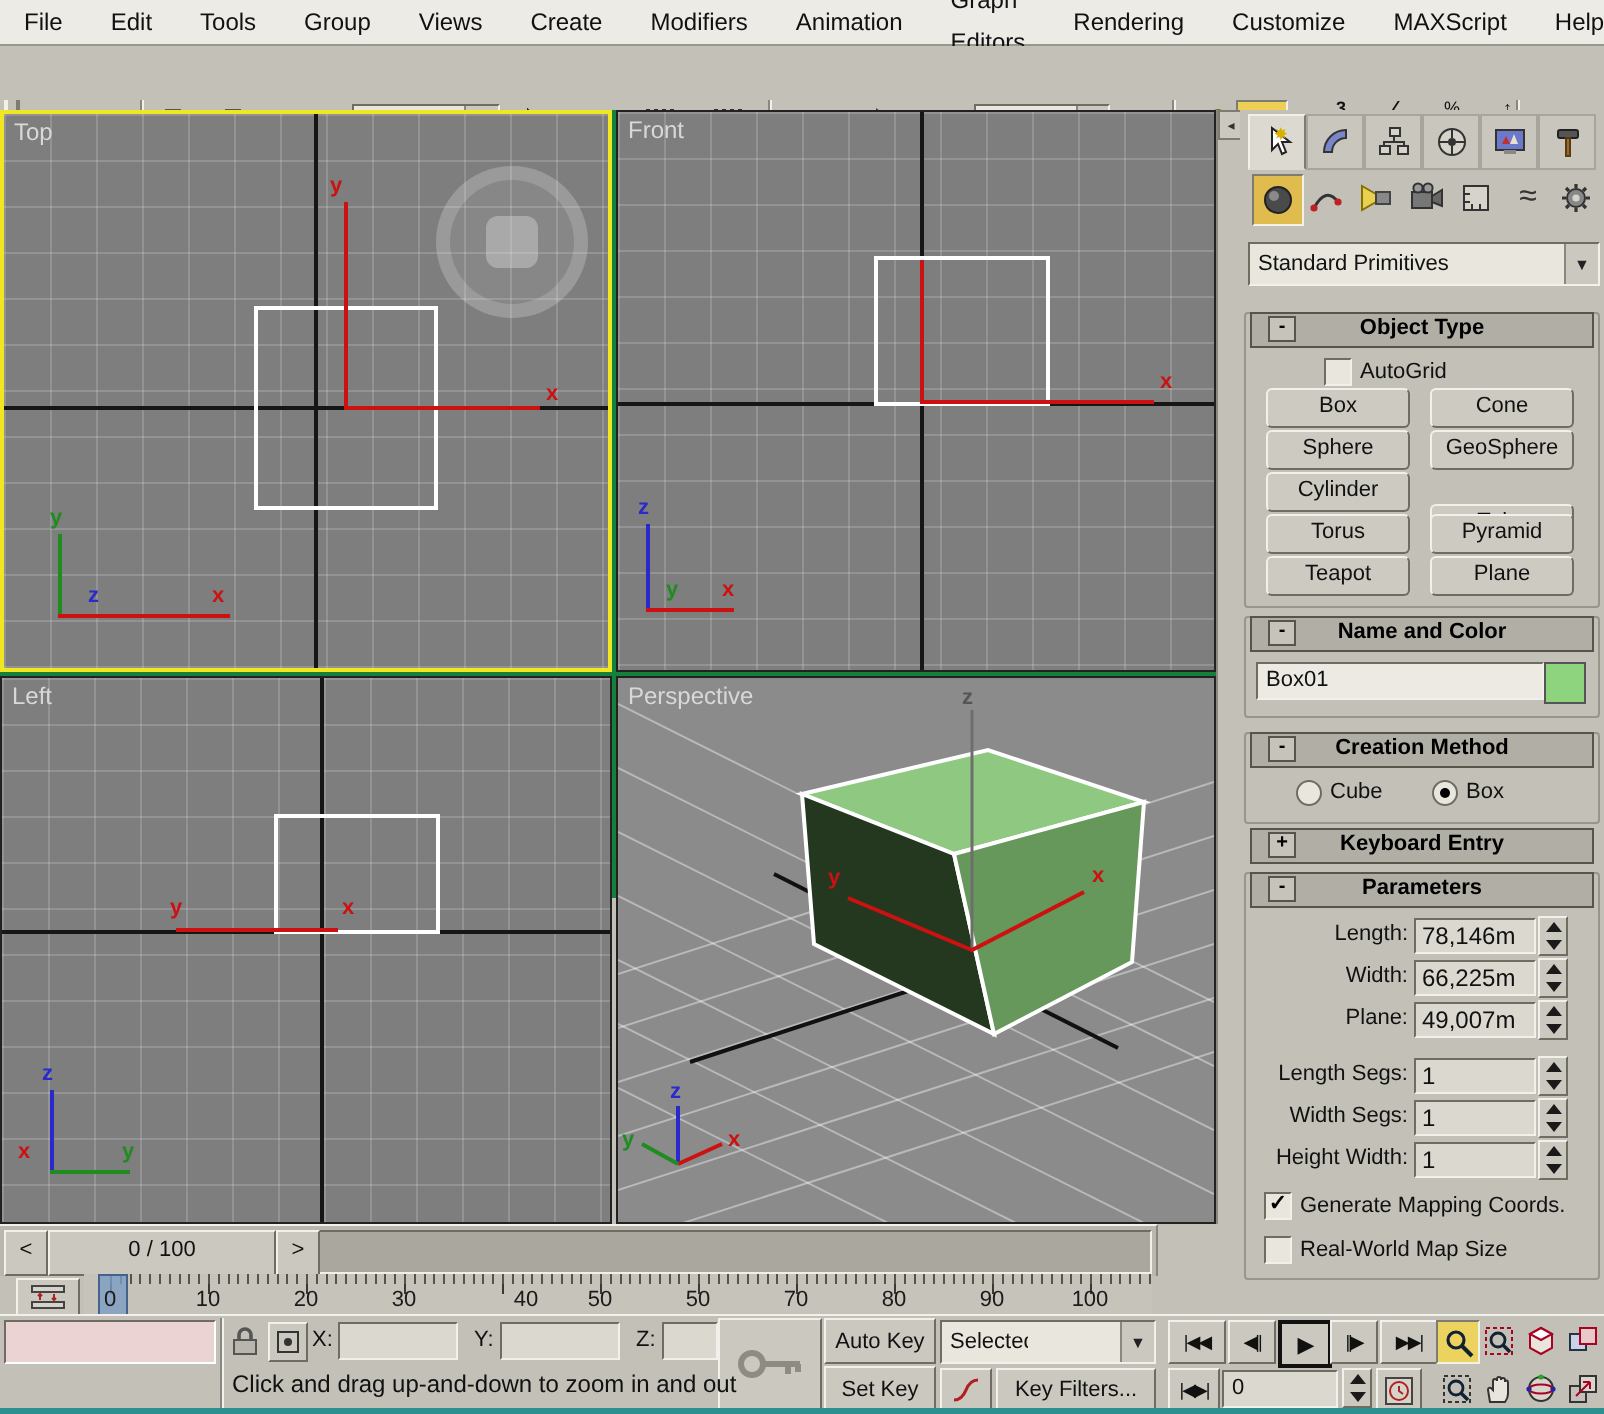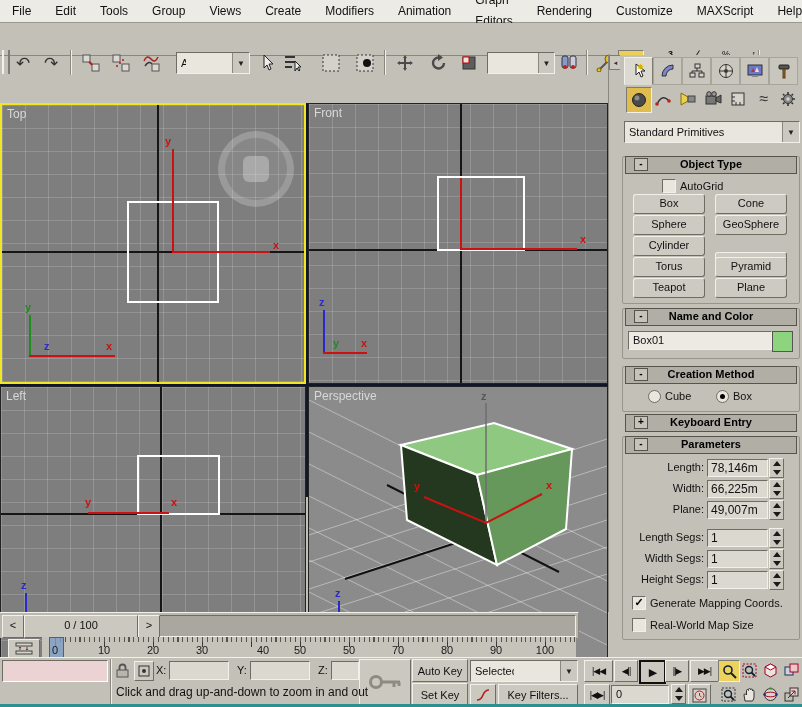--- a/index.html
+++ b/index.html
@@ -12,21 +12,21 @@
   .toolbar{position:absolute;left:0;top:23px;width:802px;height:32px;background:#c3c0b8;border-bottom:1px solid #8a8781;}
   .grip{position:absolute;left:2px;top:27px;width:4px;height:24px;border-left:2px solid #f2f0ea;border-right:2px solid #7e7b73;}
   .tbtn{position:absolute;top:27px;width:26px;height:26px;display:flex;align-items:center;justify-content:center;}
   .tsep{position:absolute;top:27px;width:1px;height:25px;background:#8a8781;border-right:1px solid #f2f0ea;}
   .glyph{font-size:17px;color:#333;line-height:1;}
   .active-yellow{background:#eecf55;border:1px solid;border-color:#7e7b73 #f2f0ea #f2f0ea #7e7b73;}
   .dd{position:absolute;height:20px;background:#e9e6de;border:1px solid;border-color:#6f6c64 #f2f0ea #f2f0ea #6f6c64;font-size:11px;display:flex;align-items:center;gap:46px;}
   .dd-text{flex:1;padding-left:4px;white-space:nowrap;overflow:hidden;}
   .dd-arrow{width:16px;height:100%;background:#cbc8c0;border-left:1px solid #8a8781;font-size:8px;display:flex;align-items:center;justify-content:center;color:#222;}
   
-  .vpwrap{position:absolute;left:0;top:55px;width:608px;height:394px;background:#0f172a;margin-top:48px;}
+  .vpwrap{position:absolute;left:0;top:55px;width:608px;height:394px;background:#15803d;}
   .vp{position:absolute;overflow:hidden;}
   .ortho{background-color:#7e7e7e;background-image:linear-gradient(to right,rgba(255,255,255,.16) 1px,transparent 1px),linear-gradient(to bottom,rgba(255,255,255,.16) 1px,transparent 1px);background-size:23px 23px;}
   .vp-label{position:absolute;left:5px;top:2px;font-size:12px;color:#d8d8d8;}
   .axis-v{position:absolute;top:0;bottom:0;width:2px;background:#161616;}
   .axis-h{position:absolute;left:0;right:0;height:2px;background:#161616;}
   .red-v{position:absolute;width:2px;background:#cc1111;}
   .red-h{position:absolute;height:2px;background:#cc1111;}
   .green-v{position:absolute;width:2px;background:#1f8c1f;}
   .blue-v{position:absolute;width:2px;background:#2a2acc;}
   .green-h{position:absolute;height:2px;background:#1f8c1f;}
@@ -472,21 +472,21 @@
         <i class="tri-d"></i>
       </div>
 
     <span class="lab" style="left:0;top:497px;width:84px;text-align:right">Width Segs:</span>
     <div class="pfield" style="left:87px;top:495px">1</div>
     <div class="pspin" style="left:149px;top:494px">
         <i class="tri-u"></i>
         <i class="tri-d"></i>
       </div>
 
-    <span class="lab" style="left:0;top:518px;width:84px;text-align:right">Height Segs:</span>
+    <span class="lab" style="left:0;top:518px;width:84px;text-align:right">Height Width:</span>
     <div class="pfield" style="left:87px;top:516px">1</div>
     <div class="pspin" style="left:149px;top:515px">
         <i class="tri-u"></i>
         <i class="tri-d"></i>
       </div>
 
     <div class="cb" style="left:12px;top:541px">✓</div>
     <span class="lab" style="left:30px;top:542px">Generate Mapping Coords.</span>
     <div class="cb" style="left:12px;top:563px"></div>
     <span class="lab" style="left:30px;top:564px">Real-World Map Size</span>

